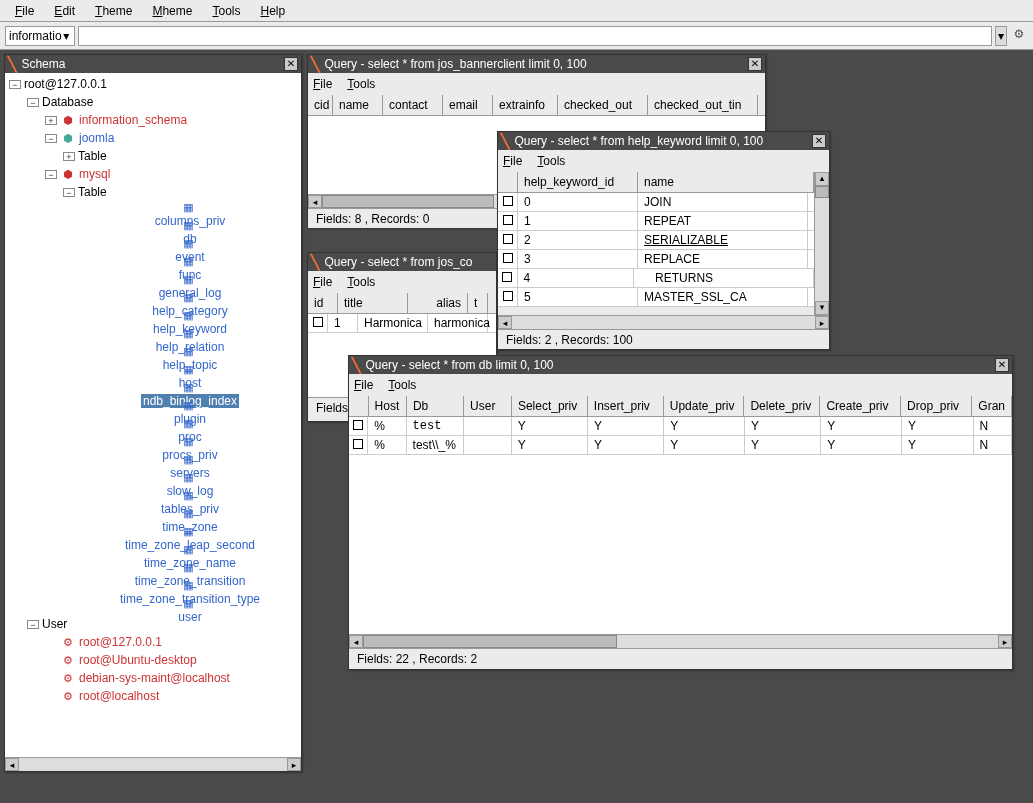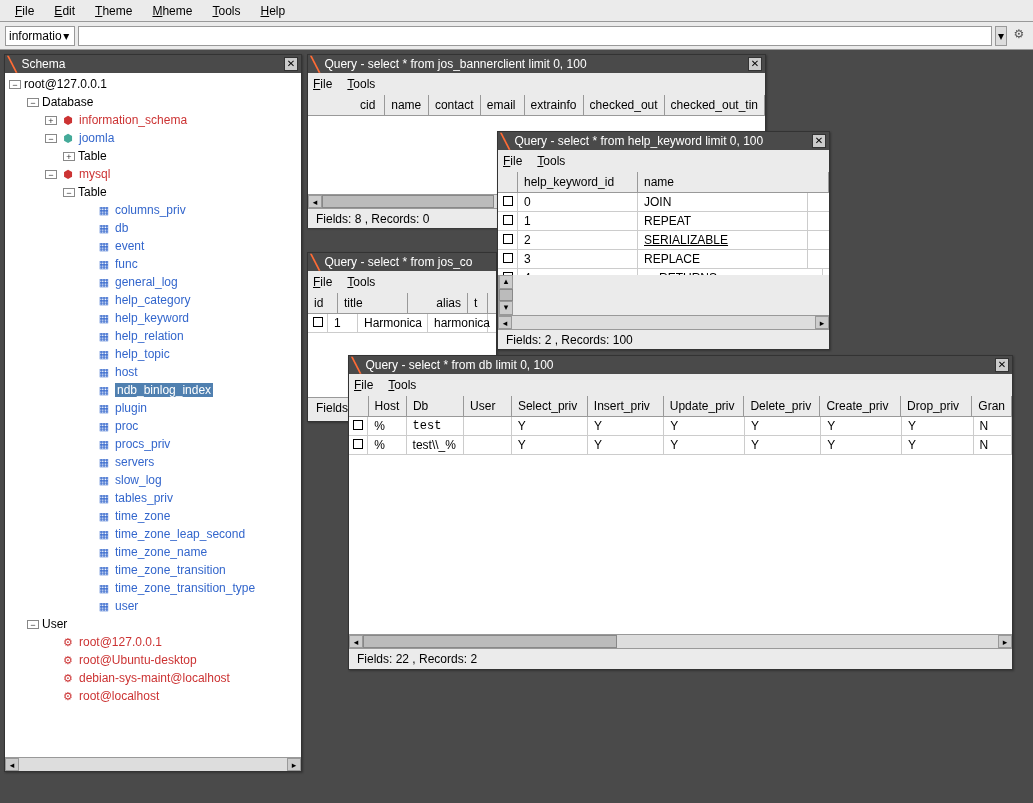--- a/index.html
+++ b/index.html
@@ -29,21 +29,21 @@
 .tree-icon { width: 16px; height: 14px; margin-right: 3px; display: inline-flex; align-items: center; justify-content: center; }
 .db-icon::before { content: "⬢"; color: #4a9; font-size: 11px; }
 .db-icon-red::before { content: "⬢"; color: #c33; font-size: 11px; }
 .tbl-icon::before { content: "▦"; color: #36c; font-size: 11px; }
 .usr-icon::before { content: "⚙"; color: #c33; font-size: 11px; }
 .tree-label { color: #000; }
 .tree-label.link { color: #36c; }
 .tree-label.redlink { color: #c33; }
 .tree-label.selected { background: #5080b0; color: #fff; padding: 0 2px; }
 .ind0 { padding-left: 2px; } .ind1 { padding-left: 20px; } .ind2 { padding-left: 38px; }
-.ind3 { padding-left: 56px; } .ind4 { padding-left: 74px; }
+.ind3 { padding-left: 56px; } .ind4 { padding-left: 74px; flex-direction: column; }
 .hscroll { height: 14px; background: #ddd; border-top: 1px solid #999; display: flex; }
 .hscroll-btn { width: 14px; background: #ccc; border: 1px solid #999; cursor: pointer; text-align: center; font-size: 9px; line-height: 12px; }
 .hscroll-track { flex: 1; }
 .grid-header { display: flex; background: #ebebeb; border-bottom: 1px solid #999; }
 .grid-th { border-right: 1px solid #999; padding: 3px 6px; font-weight: normal; background: #ebebeb; cursor: pointer; }
 .grid-body { background: #fff; }
 .grid-row { display: flex; border-bottom: 1px solid #ccc; }
 .grid-td { border-right: 1px solid #ccc; padding: 2px 6px; }
 .grid-cb { width: 20px; text-align: center; border-right: 1px solid #ccc; padding: 2px; }
 .cb { width: 10px; height: 10px; border: 1.5px solid #000; display: inline-block; }
@@ -269,21 +269,21 @@
   <div class="titlebar">
     <span class="titlebar-icon">╲</span>
     <span class="titlebar-text">Query - select * from jos_bannerclient limit 0, 100</span>
     <span class="titlebar-close">✕</span>
   </div>
   <div class="panel-menu">
     <span class="panel-menu-item"><u>F</u>ile</span>
     <span class="panel-menu-item"><u>T</u>ools</span>
   </div>
   <div class="grid-header" id="q1h">
-      <div class="grid-th" style="width: 35px; margin-left: 46px;">cid</div>
+      <div class="grid-th" style="width: 25px;">cid</div>
       <div class="grid-th" style="width: 50px;">name</div>
       <div class="grid-th" style="width: 60px;">contact</div>
       <div class="grid-th" style="width: 50px;">email</div>
       <div class="grid-th" style="width: 65px;">extrainfo</div>
       <div class="grid-th" style="width: 90px;">checked_out</div>
       <div class="grid-th" style="width: 110px;">checked_out_tin</div>
     </div>
   <div class="grid-body" style="height:78px;"></div>
   <div class="hscroll">
     <div class="hscroll-btn">◂</div>
@@ -325,21 +325,21 @@
 <div class="panel q3">
   <div class="titlebar">
     <span class="titlebar-icon">╲</span>
     <span class="titlebar-text">Query - select * from help_keyword limit 0, 100</span>
     <span class="titlebar-close">✕</span>
   </div>
   <div class="panel-menu">
     <span class="panel-menu-item"><u>F</u>ile</span>
     <span class="panel-menu-item"><u>T</u>ools</span>
   </div>
-  <div style="display:flex;height:143px;flex-direction:column;">
+  <div style="display:flex;height:143px;">
     <div style="flex:1;overflow:hidden;">
       <div class="grid-header" id="q3h">
           <div class="grid-th" style="width:20px;"></div>
           <div class="grid-th" style="width:120px;">help_keyword_id</div>
           <div class="grid-th" style="flex:1;">name</div>
         </div>
       <div class="grid-body" id="q3b">
           <div class="grid-row">
             <div class="grid-cb"><span class="cb"></span></div>
             <div class="grid-td" style="width: 120px;">0</div>

